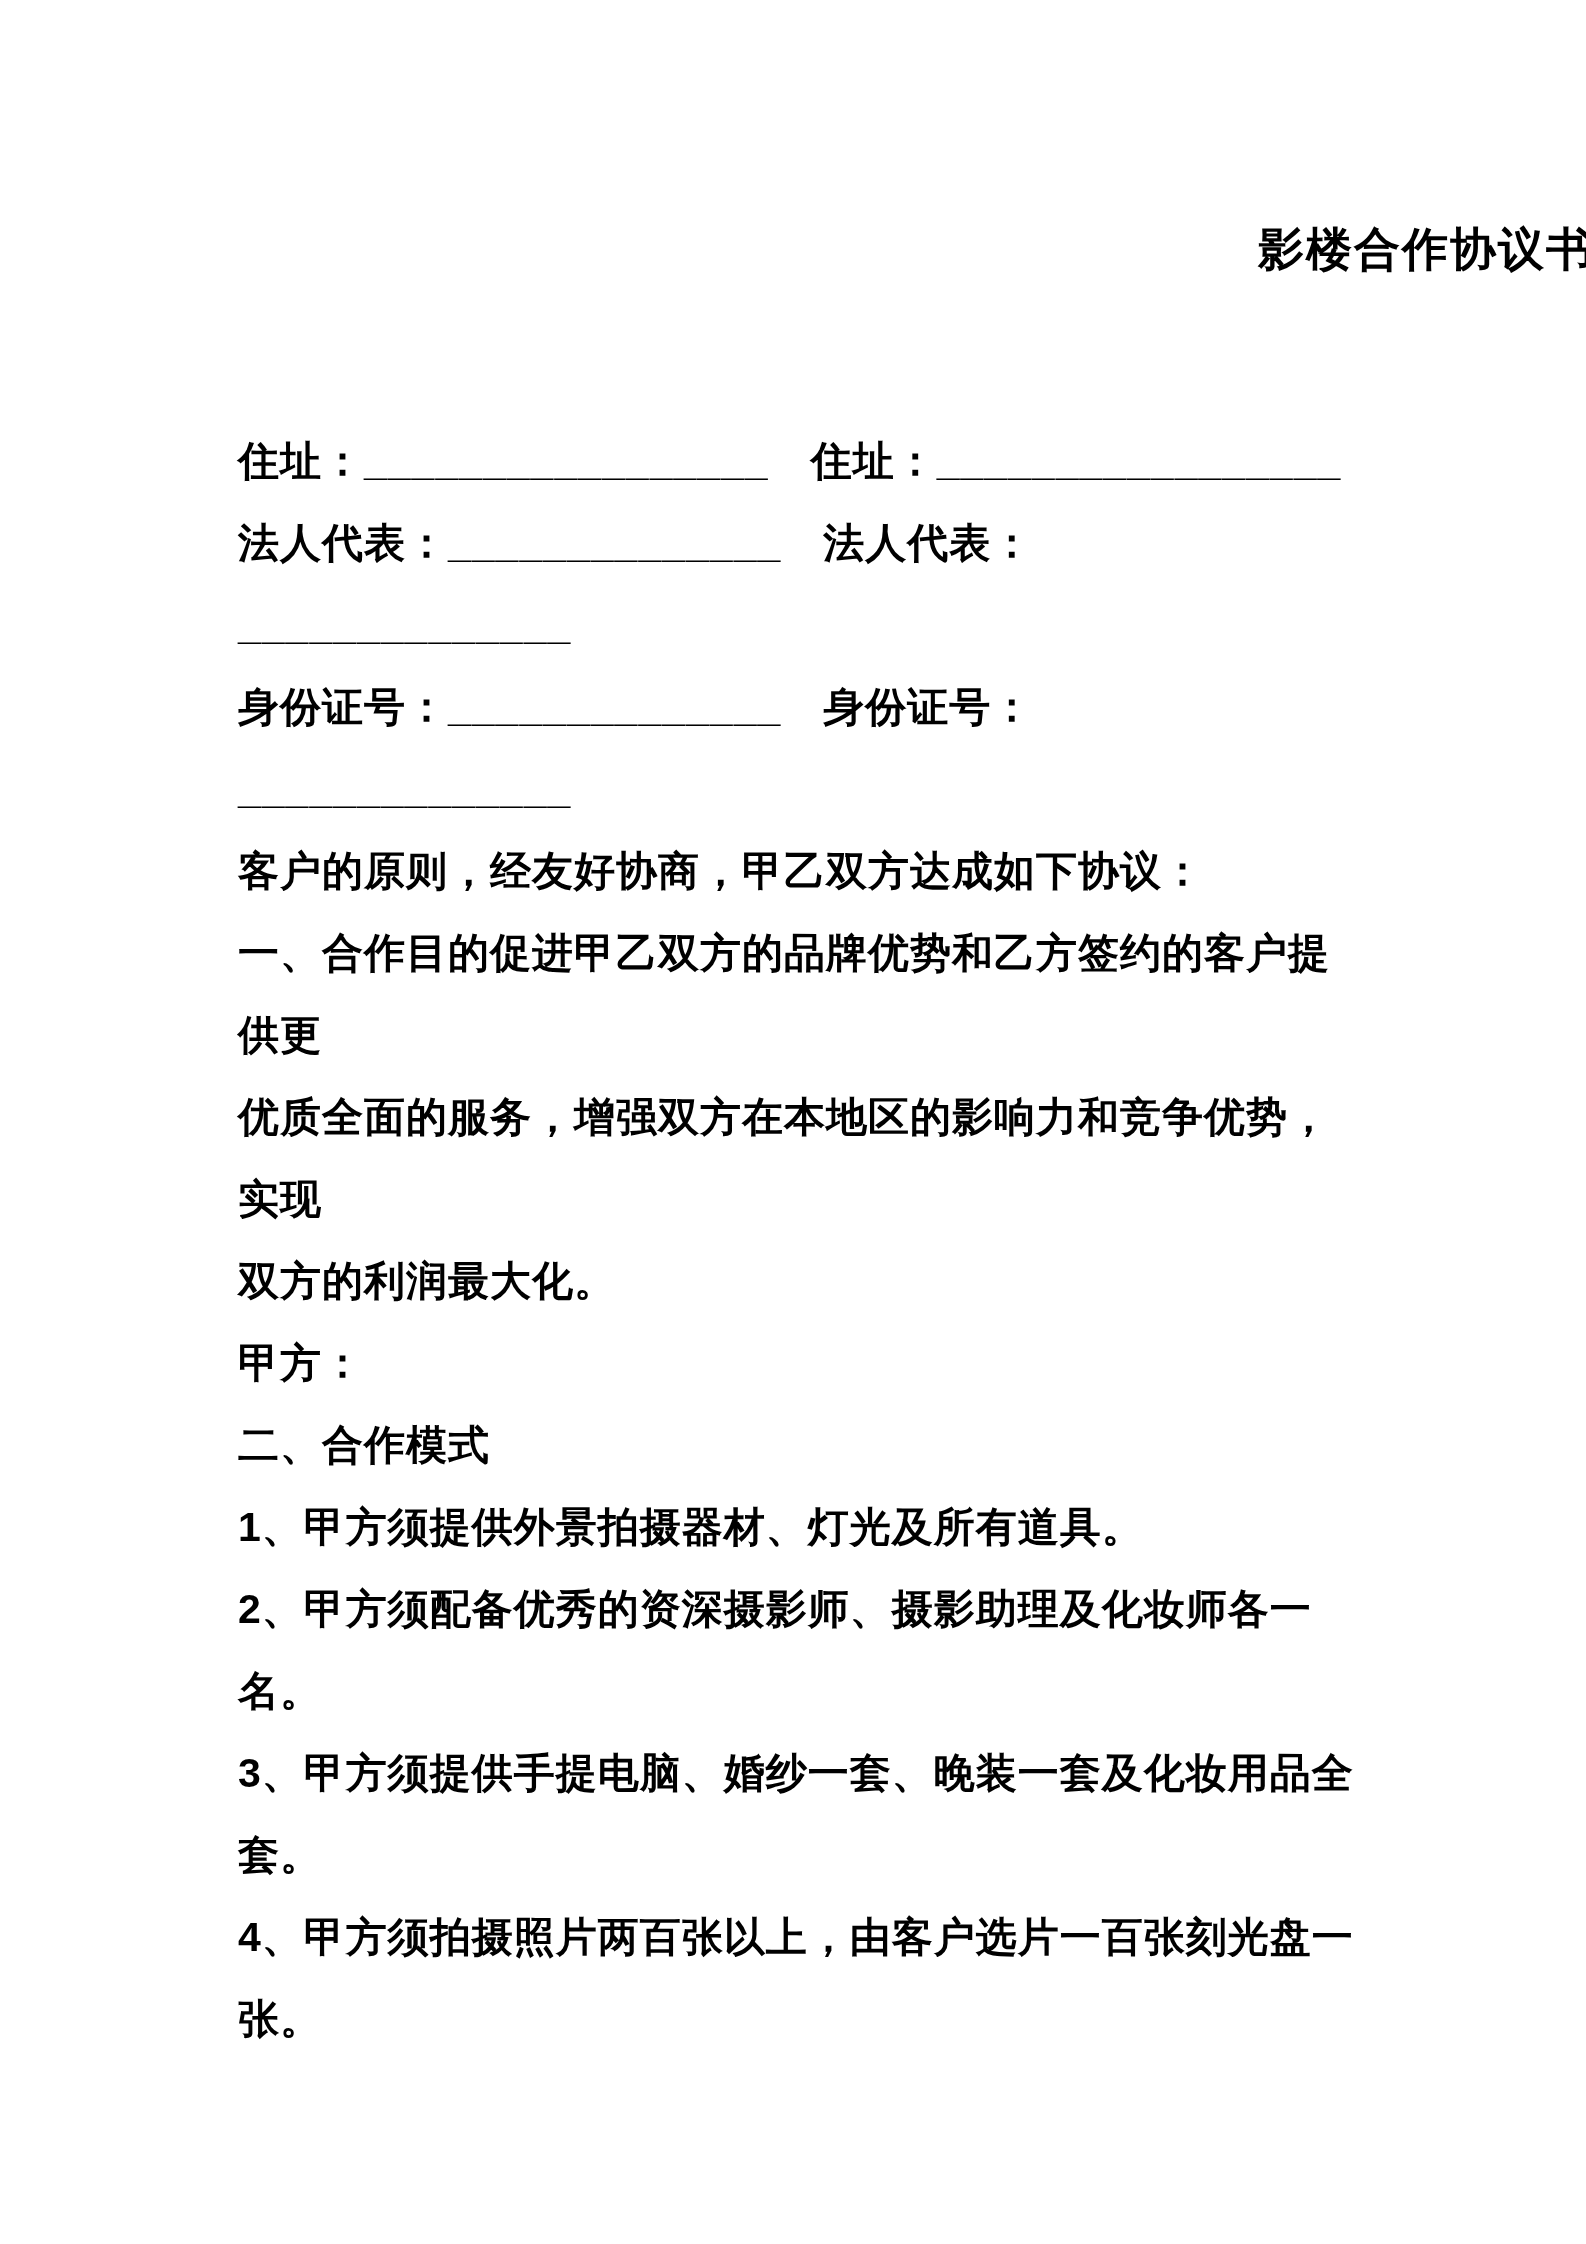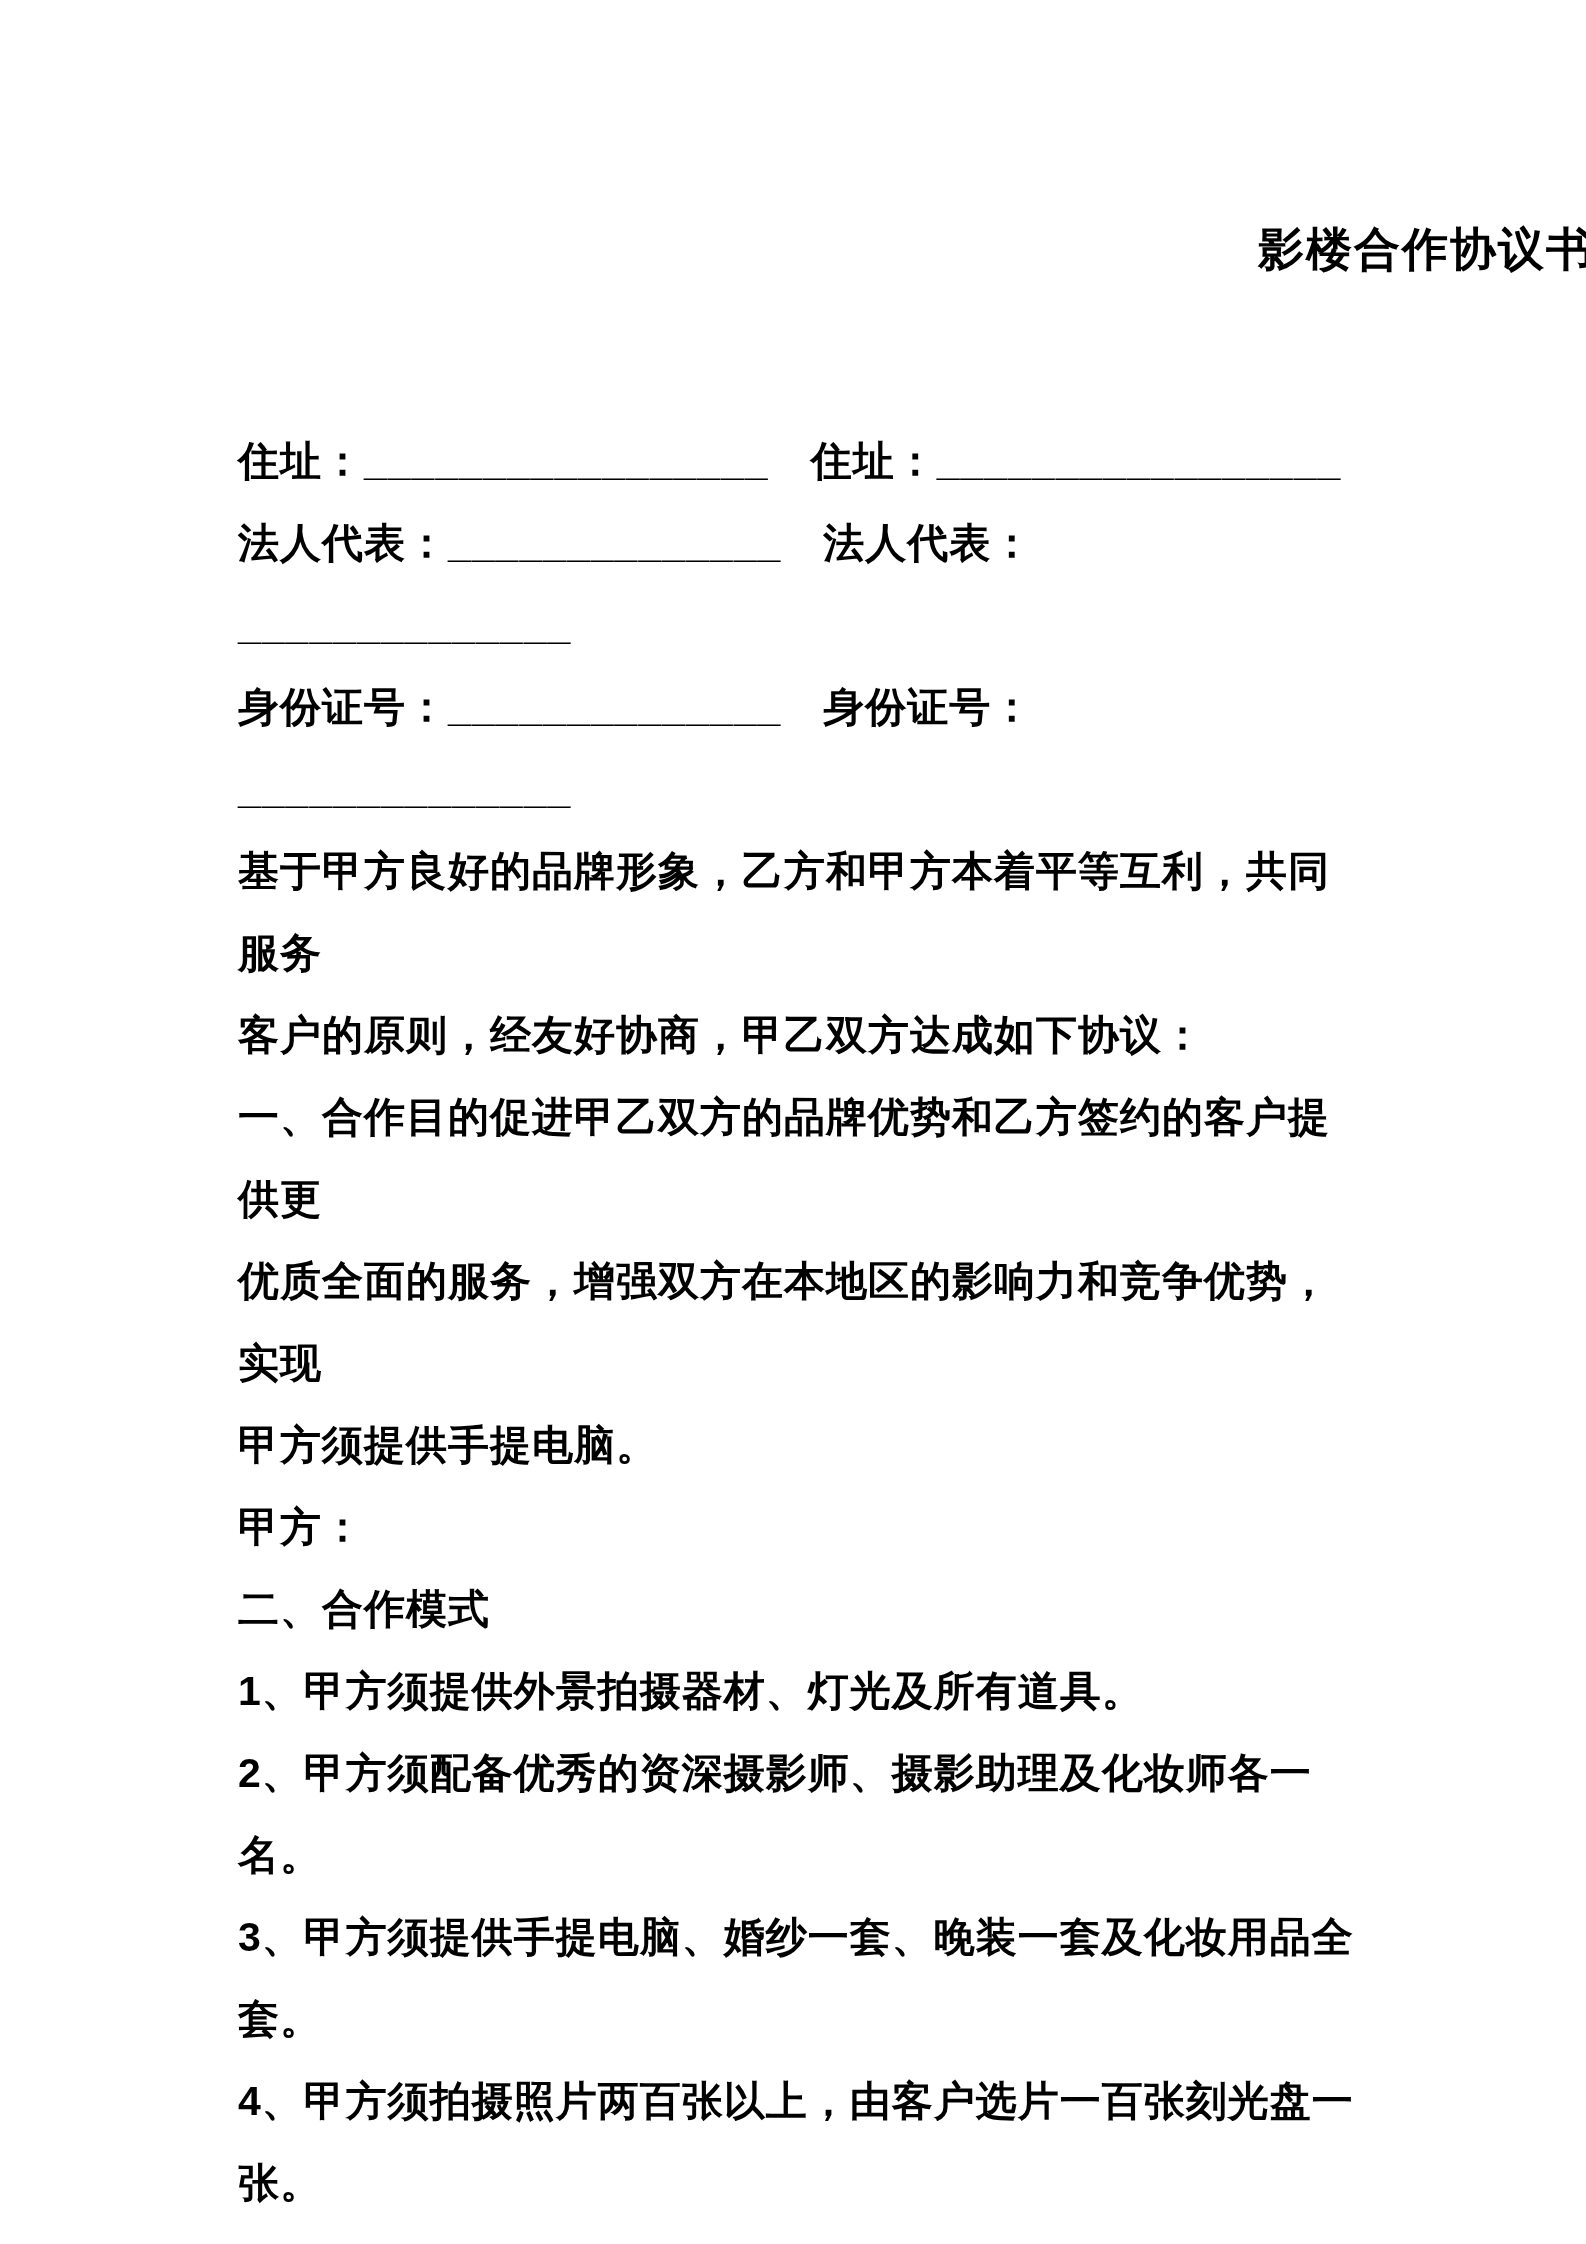--- a/index.html
+++ b/index.html
@@ -44,25 +44,24 @@
 </style>
 </head>
 <body>
 
 <div class="page">
   <h1 class="doc-title">影楼合作协议书</h1>
   <div class="doc-body" id="doc-lines">
       <div class="doc-line">住址：_________________　住址：_________________</div>
       <div class="doc-line">法人代表：______________　法人代表：______________</div>
       <div class="doc-line">身份证号：______________　身份证号：______________</div>
-      <div class="doc-line">基于甲方良好的品牌形象，乙方和甲方本着平等互利，共同服务</div>
       <div class="doc-line">客户的原则，经友好协商，甲乙双方达成如下协议：</div>
       <div class="doc-line">一、合作目的促进甲乙双方的品牌优势和乙方签约的客户提供更</div>
       <div class="doc-line">优质全面的服务，增强双方在本地区的影响力和竞争优势，实现</div>
-      <div class="doc-line">甲方须提供手提电脑。</div>
+      <div class="doc-line">双方的利润最大化。</div>
       <div class="doc-line">甲方：</div>
       <div class="doc-line">二、合作模式</div>
       <div class="doc-line">1、甲方须提供外景拍摄器材、灯光及所有道具。</div>
       <div class="doc-line">2、甲方须配备优秀的资深摄影师、摄影助理及化妆师各一名。</div>
       <div class="doc-line">3、甲方须提供手提电脑、婚纱一套、晚装一套及化妆用品全套。</div>
       <div class="doc-line">4、甲方须拍摄照片两百张以上，由客户选片一百张刻光盘一张。</div>
     </div>
 </div>
 
 </body></html>

